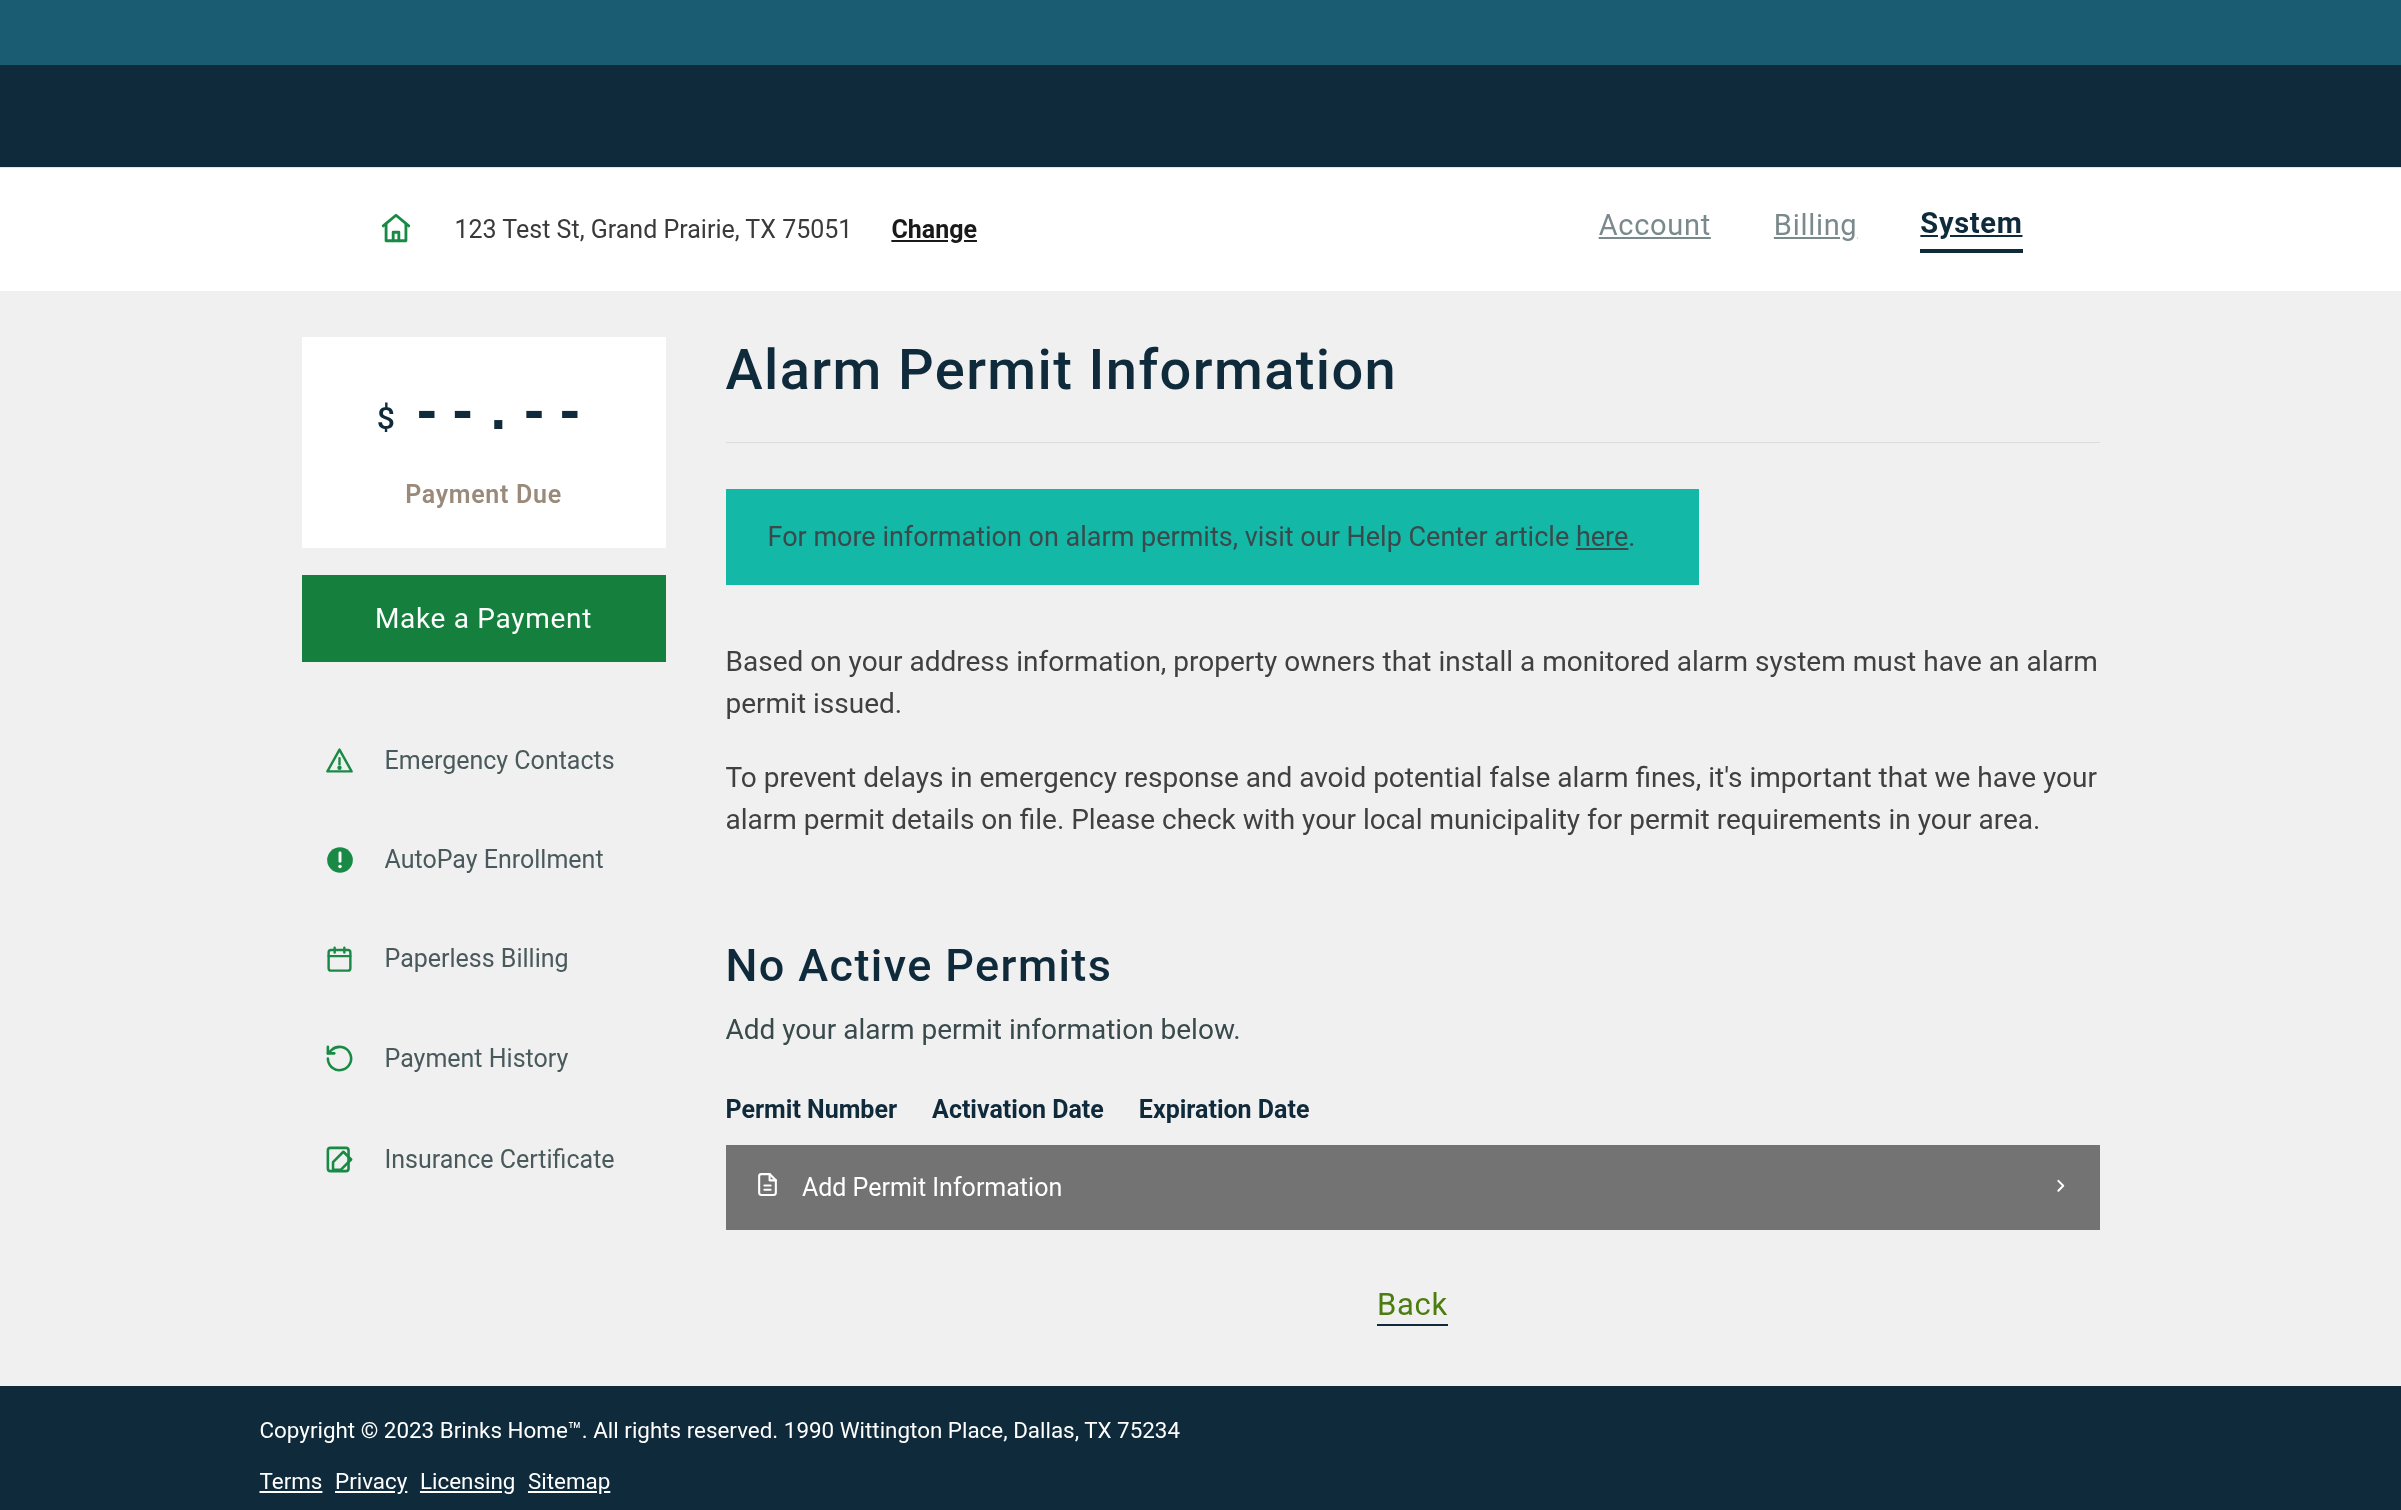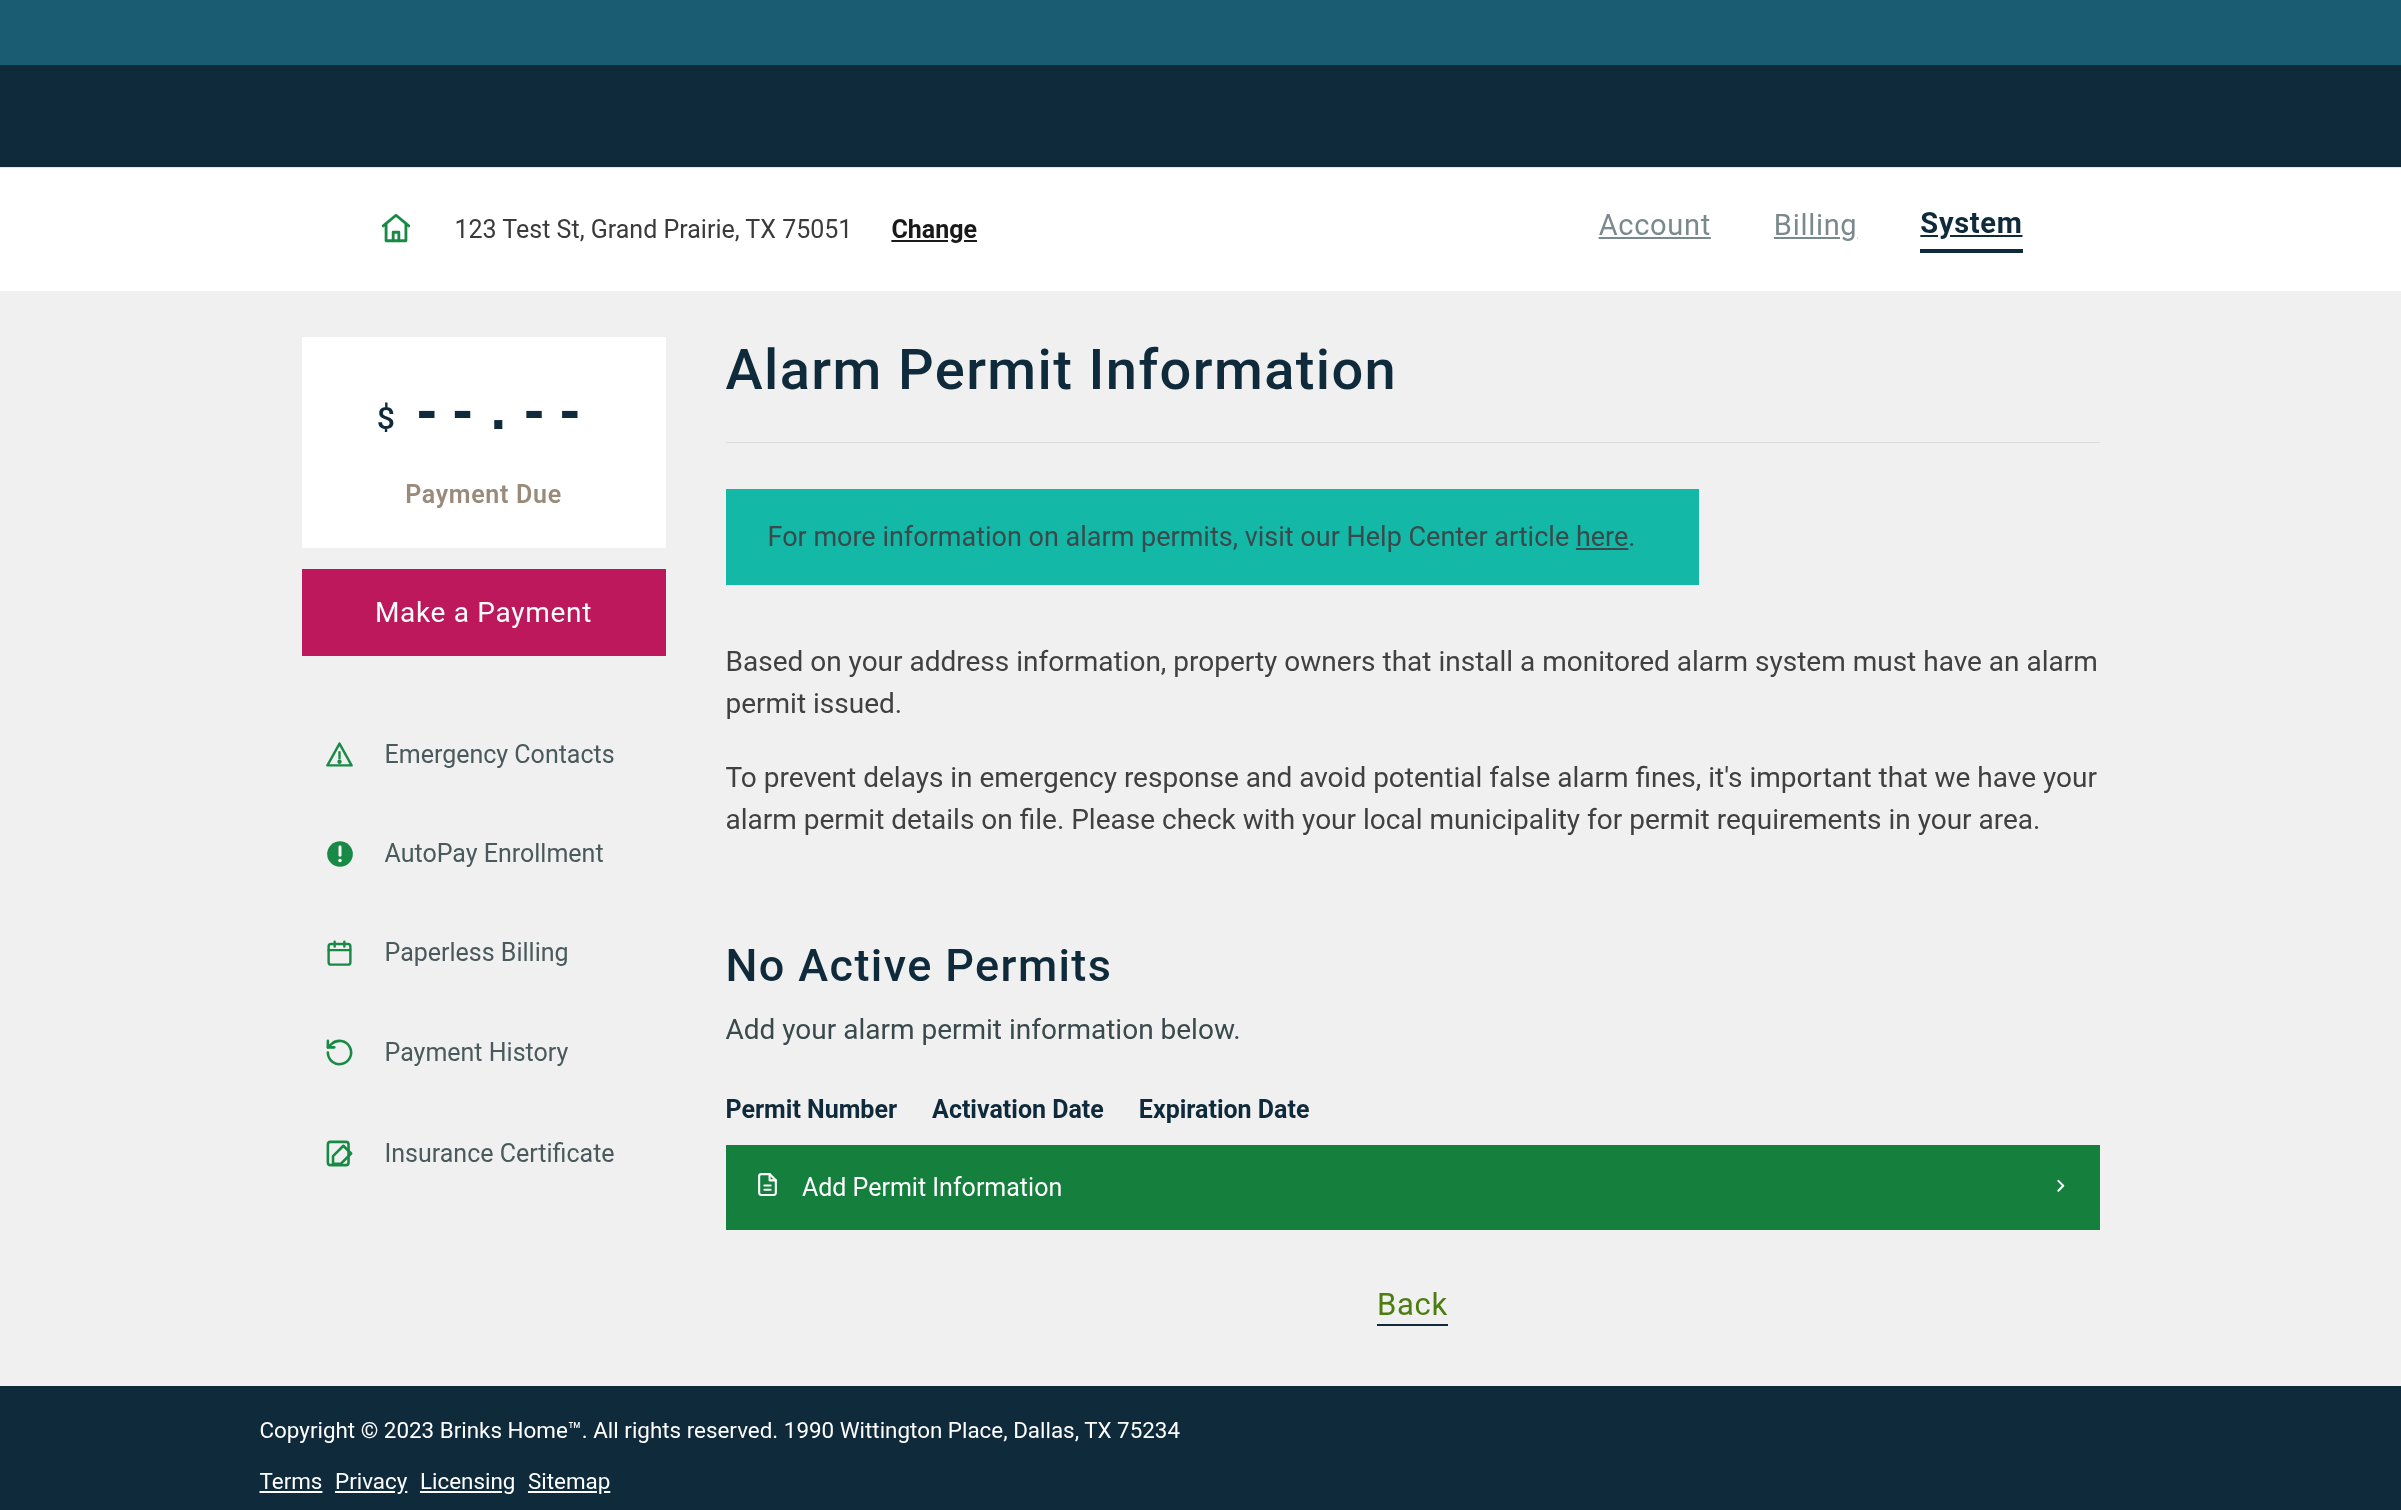--- a/index.html
+++ b/index.html
@@ -42,26 +42,26 @@
 .payment-card {
   background: #ffffff;
   padding: 46px 28px 39px;
   text-align: center;
 }
 .amount-row { display: flex; align-items: baseline; justify-content: center; gap: 17px; }
 .dollar { font-size: 32px; color: #0f2a3a; font-weight: 500; }
 .amount { font-size: 50px; color: #0f2a3a; font-weight: 700; letter-spacing: 5.6px; font-family: monospace; }
 .payment-due { font-size: 25px; color: #9a8a7a; font-weight: 600; margin-top: 39px; letter-spacing: 0.7px; }
 .make-payment-btn {
-  background: #be185d;
+  background: #15803d;
   color: #ffffff;
   font-size: 28px;
   padding: 27px 0;
   text-align: center;
-  margin-top: 21px;
+  margin-top: 27px;
   cursor: pointer;
   letter-spacing: 0.7px;
 }
 .side-menu { margin-top: 49px; }
 .side-item {
   display: flex;
   align-items: center;
   gap: 28px;
   padding: 35px 21px;
   cursor: pointer;
@@ -87,21 +87,21 @@
   margin-bottom: 56px;
   max-width: 973px;
 }
 .info-box a { color: #3a4a4c; text-decoration: underline; }
 .content p.para { font-size: 28px; color: #404040; margin-bottom: 31.5px; line-height: 1.5; max-width: 1575px; }
 
 .section-title { font-size: 45px; color: #0f2a3a; font-weight: 500; letter-spacing: 1.4px; margin-top: 98px; margin-bottom: 21px; }
 .section-sub { font-size: 28px; color: #3a4a4c; margin-bottom: 49px; }
 .table-head { display: flex; gap: 35px; font-size: 25px; font-weight: 700; color: #0f2a3a; margin-bottom: 21px; }
 .add-row {
-  background: #15803d;
+  background: #737373;
   color: #ffffff;
   padding: 27px 29px;
   display: flex;
   align-items: center;
   cursor: pointer;
   font-size: 25px;
 }
 .add-row .doc-icon { margin-right: 22.4px; }
 .add-row .chev { margin-left: auto; }
 .back-link { text-align: center; margin-top: 56px; }

